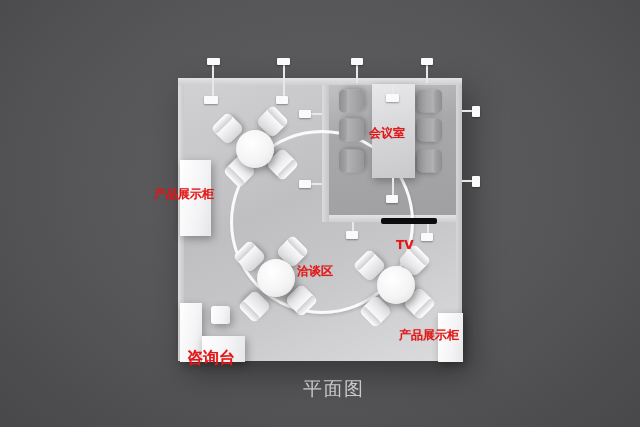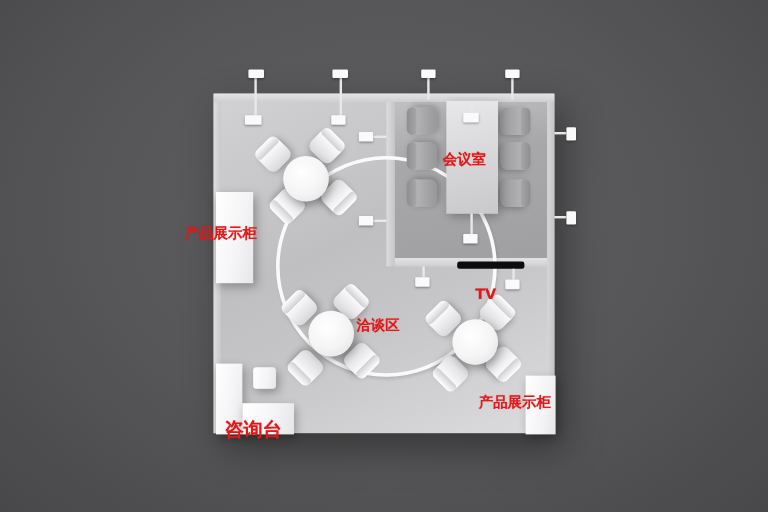--- a/index.html
+++ b/index.html
@@ -151,14 +151,15 @@
   <div class="abs stem" style="left:392px;top:178px;width:1.5px;height:17px;"></div>
   <div class="abs lamp" style="left:386px;top:195px;width:12px;height:8px;"></div>
 
   <div class="abs rlabel" style="left:154px;top:188px;">产品展示柜</div>
   <div class="abs rlabel" style="left:369px;top:127px;">会议室</div>
   <div class="abs rlabel" style="left:396px;top:223px;margin-top:16px;">TV</div>
   <div class="abs rlabel" style="left:297px;top:265px;">洽谈区</div>
   <div class="abs rlabel small" style="left:187px;top:334px;margin-top:16px;">咨询台</div>
   <div class="abs rlabel" style="left:399px;top:329px;">产品展示柜</div>
 
+  <div class="abs caption" style="left:303px;top:379px;">平面图</div>
 
 </div>
 
 </body></html>

